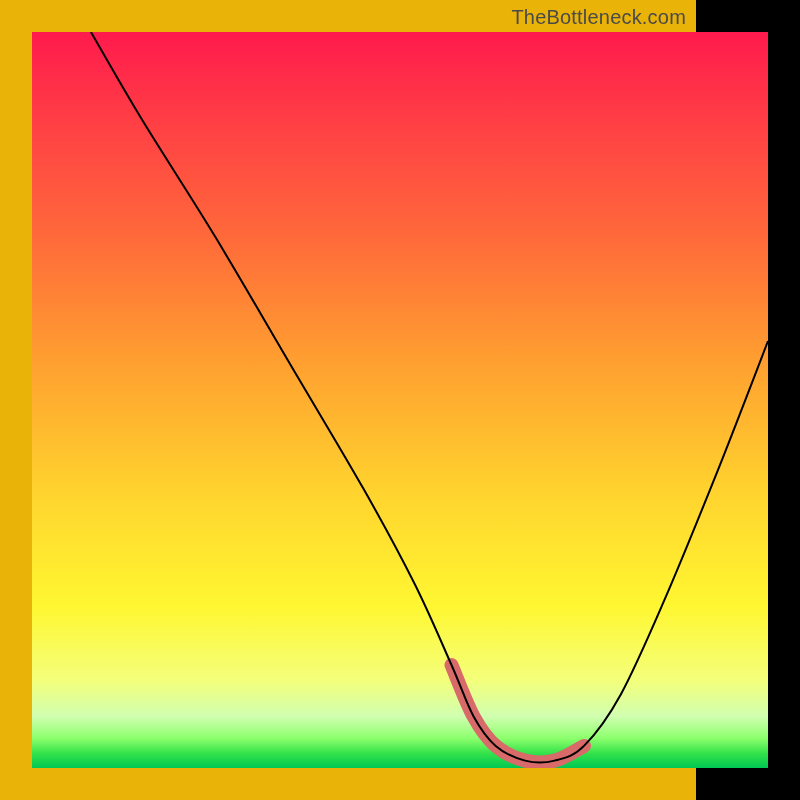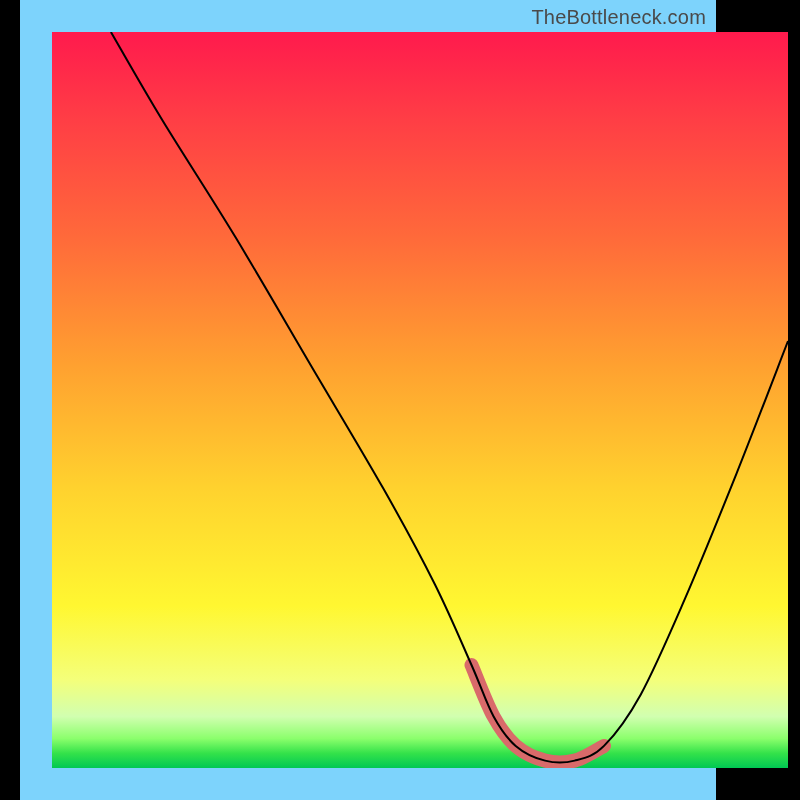--- a/index.html
+++ b/index.html
@@ -8,22 +8,21 @@
     width: 800px;
     height: 800px;
     background: #000;
     overflow: hidden;
     font-family: Arial, Helvetica, sans-serif;
   }
   .frame {
     position: relative;
     width: 696px;
     height: 800px;
-    background: #7dd3fc;
-    margin-left: 20px;
+    background: #eab308;
   }
   .plot-area {
     position: absolute;
     left: 32px;
     top: 32px;
     width: 736px;
     height: 736px;
     
     background: linear-gradient(
       to bottom,

